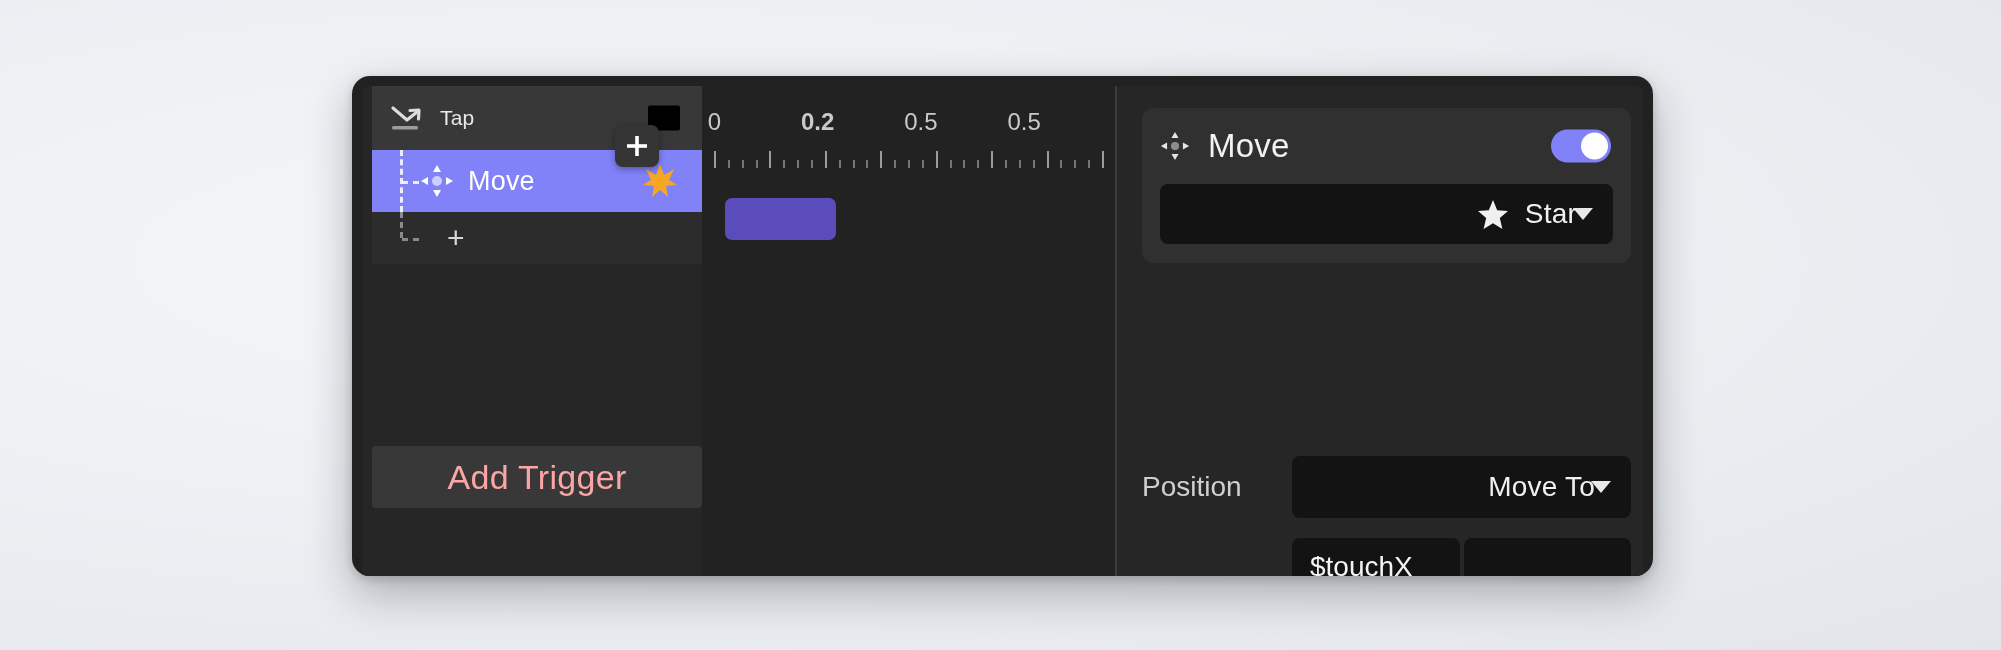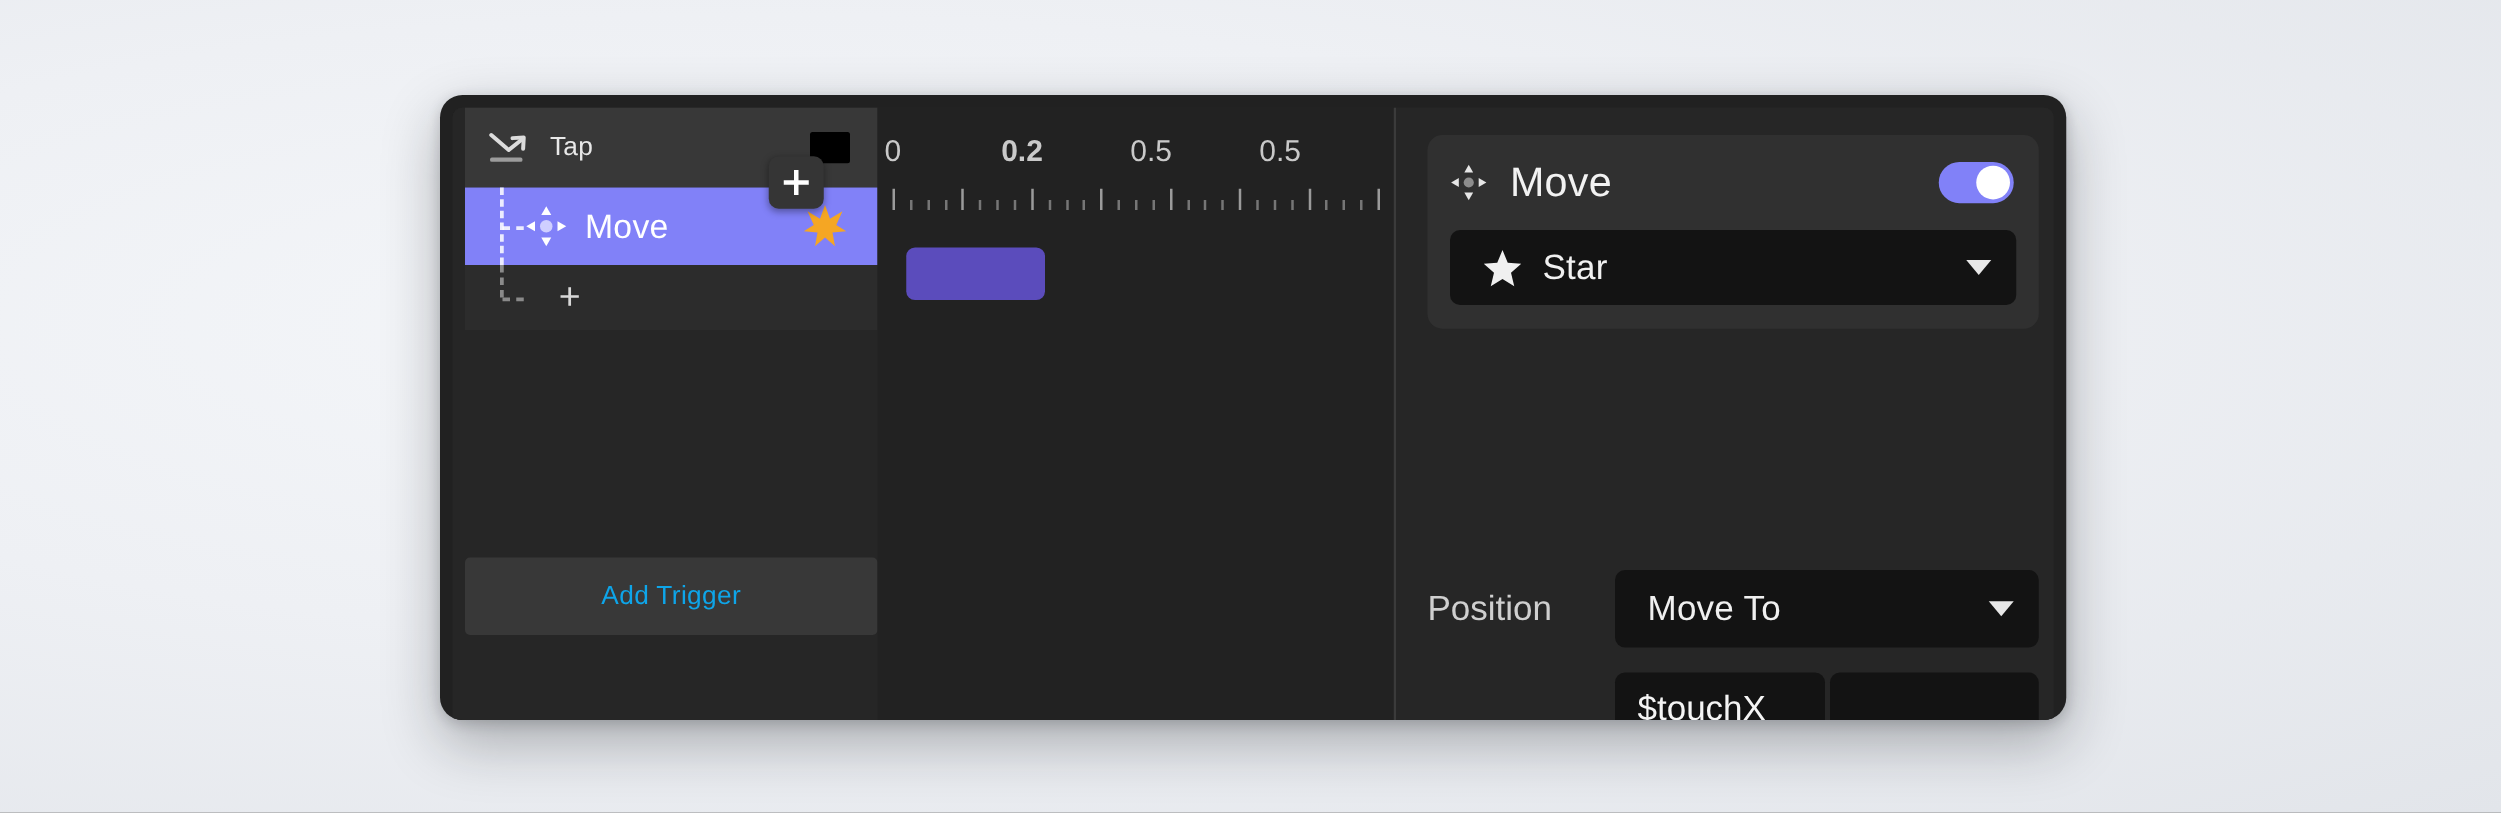--- a/index.html
+++ b/index.html
@@ -156,23 +156,23 @@
 
   #add-trigger-button {
     position: absolute;
     left: 10px;
     top: 360px;
     width: 330px;
     height: 62px;
     background: #383838;
     border: none;
     border-radius: 4px;
-    color: #0ea5e9;
+    color: #fca5a5;
     font-family: "Liberation Sans", sans-serif;
-    font-size: 21px;
+    font-size: 34px;
     letter-spacing: .3px;
     cursor: pointer;
     text-align: center;
   }
 
   
   #timeline-panel {
     position: absolute;
     left: 340px; top: 0;
     width: 413px;
@@ -280,23 +280,24 @@
     border-radius: 50%;
   }
 
   .select-box {
     position: relative;
     height: 60px;
     background: #131313;
     border-radius: 8px;
     display: flex;
     align-items: center;
-    padding: 0 26px;
+    padding: 0 36px;
     box-sizing: border-box;
     cursor: pointer;
+    justify-content: flex-end;
   }
   .select-label {
     color: #f0f0f0;
     font-size: 28px;
     letter-spacing: .2px;
   }
   .select-label.with-icon { margin-left: 16px; }
   .caret {
     position: absolute;
     right: 20px;

